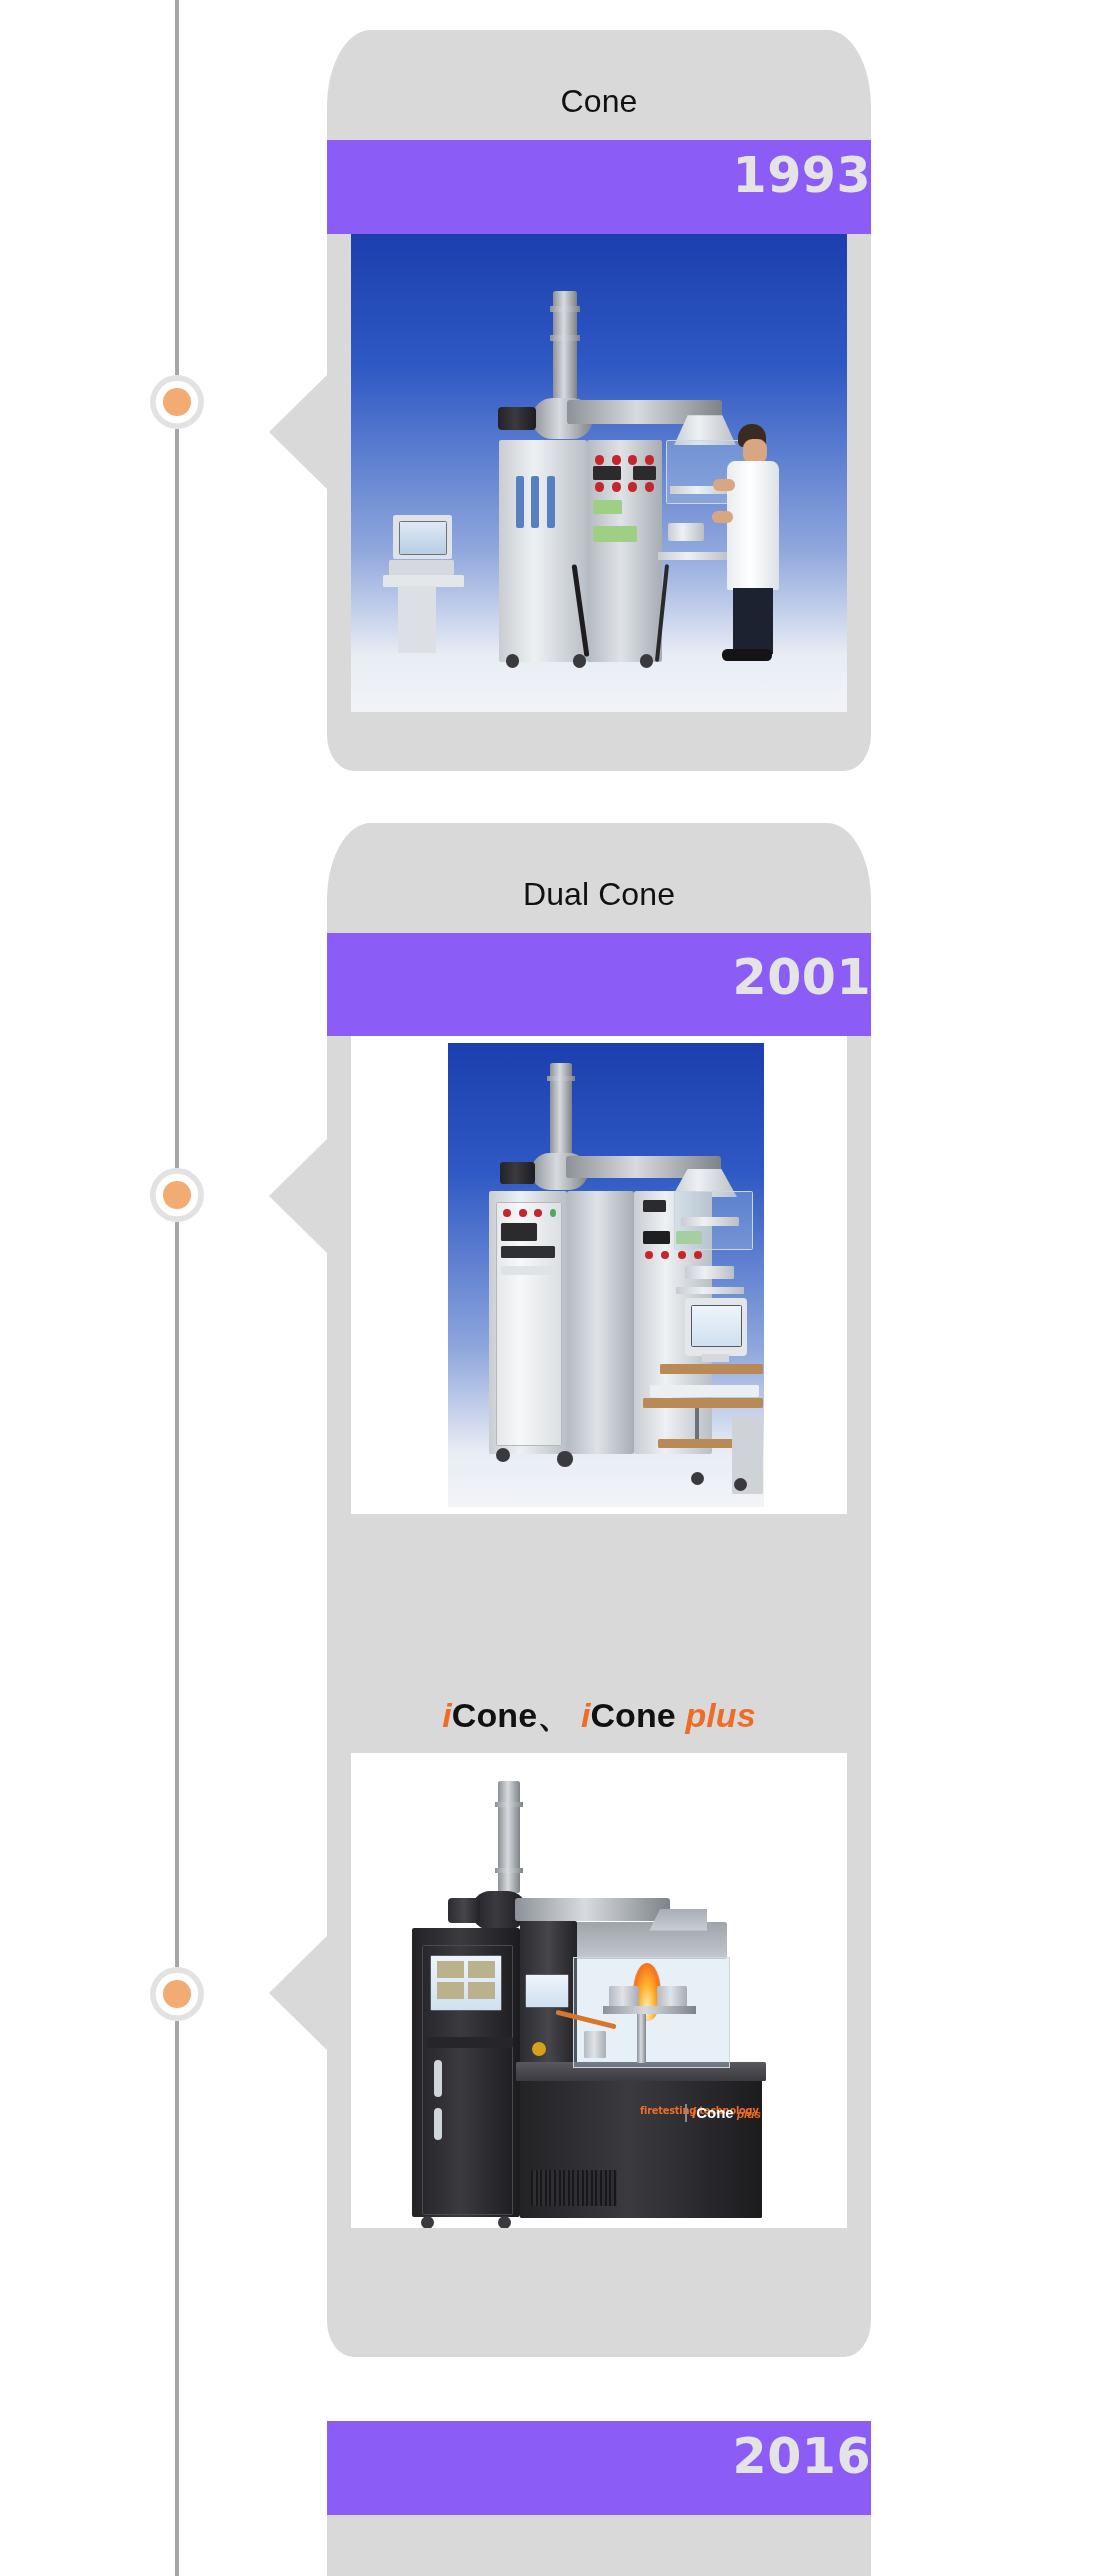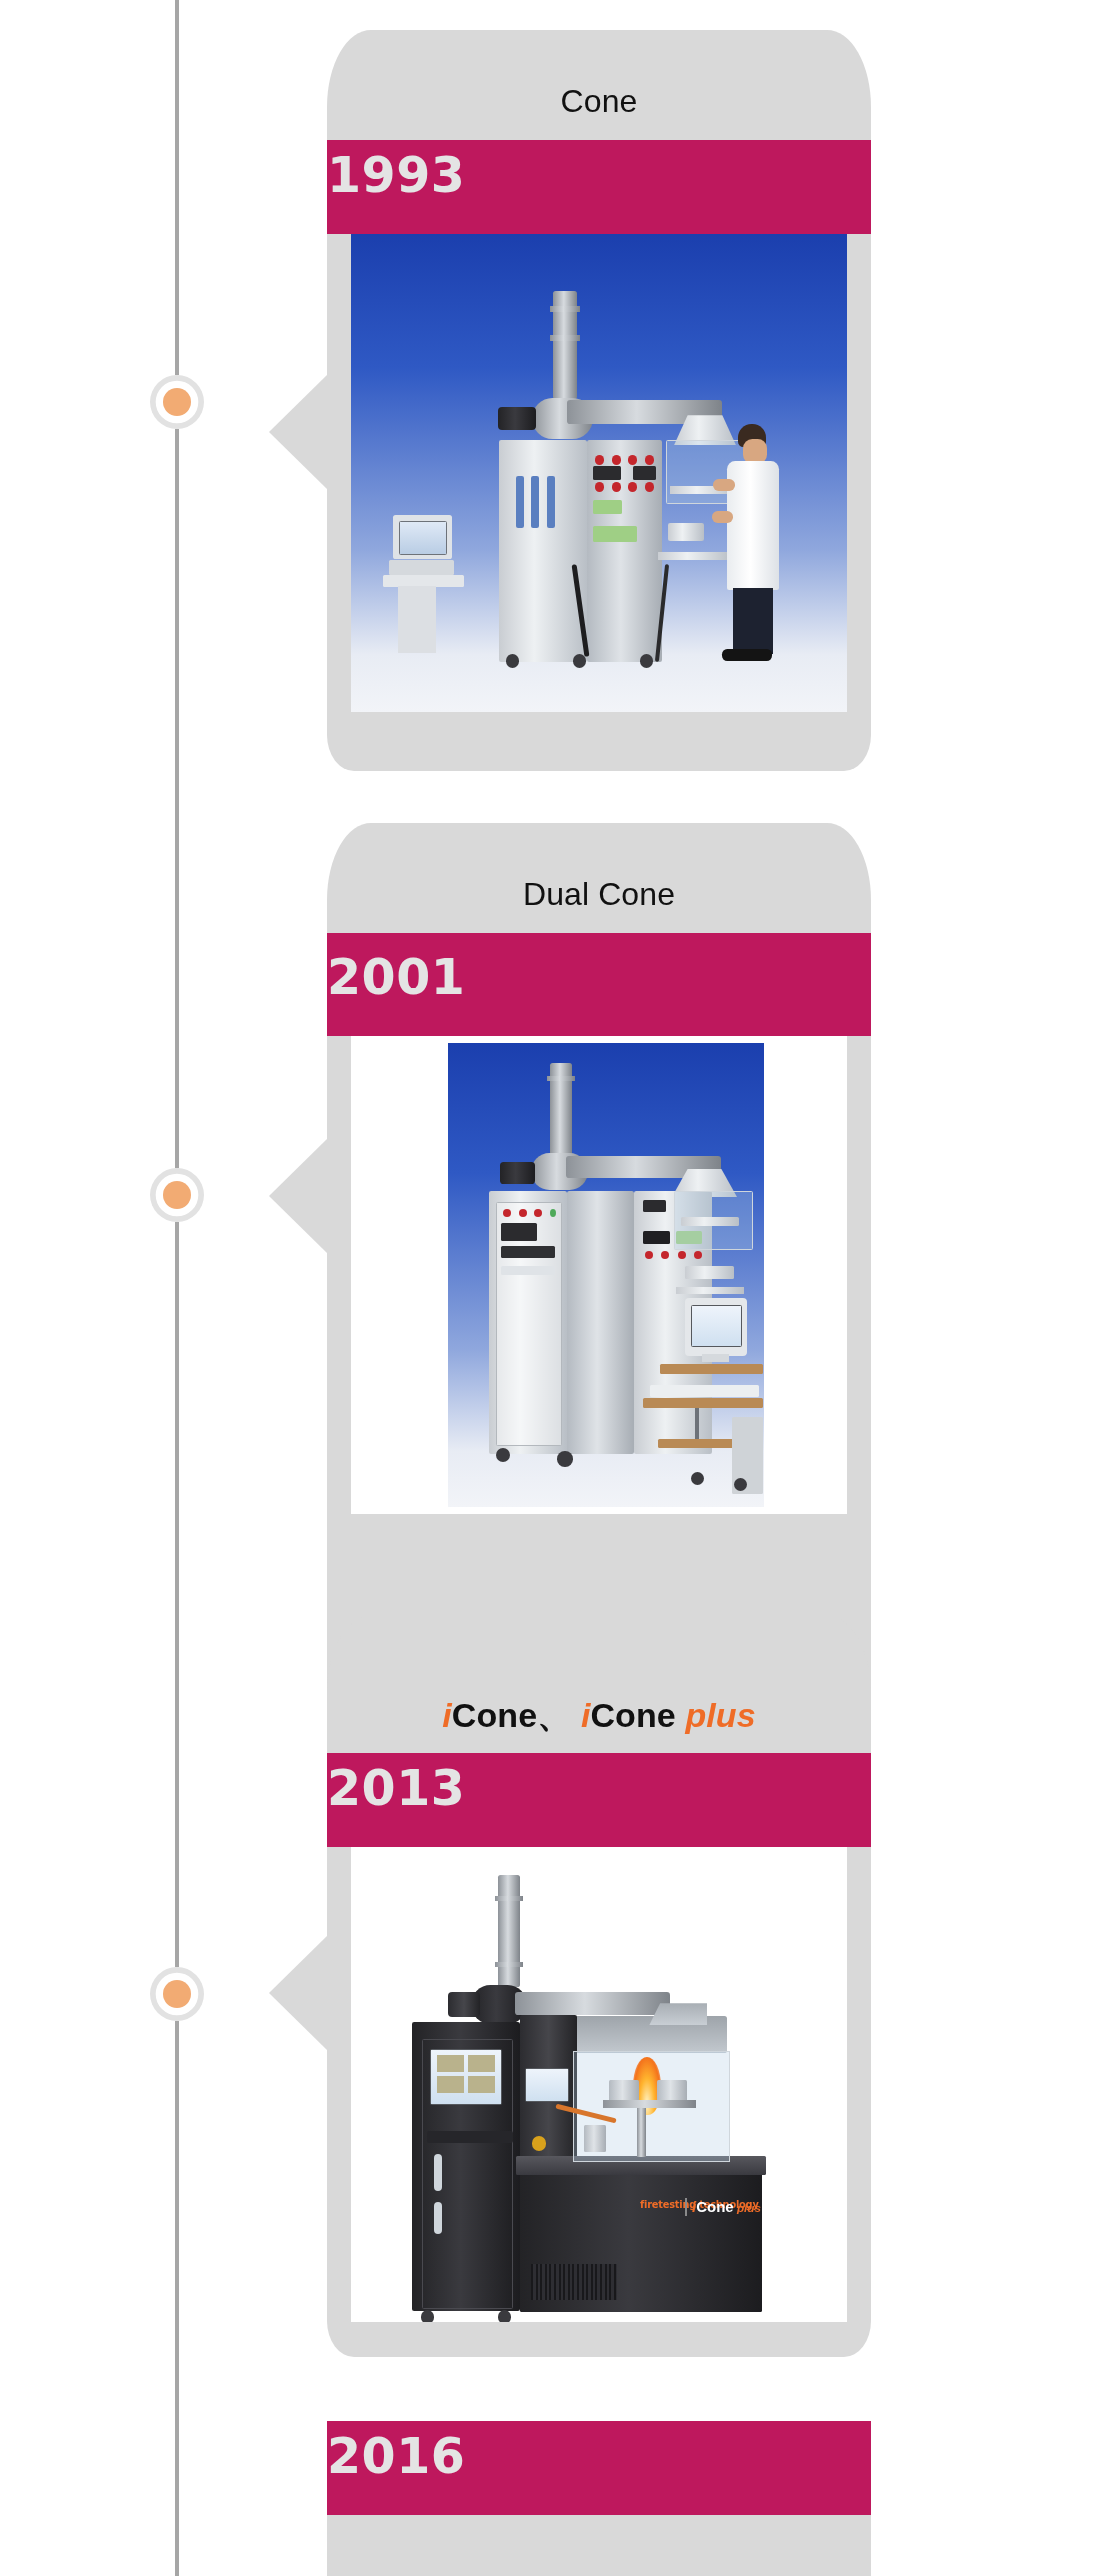--- a/index.html
+++ b/index.html
@@ -38,22 +38,22 @@
     border-bottom:58px solid transparent;
     border-right:59px solid #d9d9d9;
   }
   .card-title{
     text-align:center;
     color:#111111;
     letter-spacing:0.1px;
     white-space:nowrap;
   }
   .year-band{
-    background:#be185d;
-    text-align:left;
+    background:#8b5cf6;
+    text-align:right;
   }
   .year-band .year{
     color:#e4e4e4;
     font-weight:bold;
     font-size:49px;
     line-height:1;
     letter-spacing:0.5px;
     font-family:"DejaVu Sans",sans-serif;
   }
   .photo{
@@ -260,23 +260,20 @@
   </div>
 </div>
 
 <div class="card" style="top:1616px;height:741px">
   <div class="pointer" style="top:319px"></div>
 
   <div class="card-title t-bold" style="padding-top:49px;height:60px">
     <span class="i-orange">i</span><span class="blk">Cone</span><span class="sep">、</span><span> </span><span class="i-orange">i</span><span class="blk">Cone</span><span class="or-ital"> plus</span>
   </div>
 
-  <div class="year-band" style="height:83px;padding-top:11.3px">
-    <span class="year">2013</span>
-  </div>
 
   <div class="photo" style="height:475px;margin:0 24px">
     <div class="scene bg-white"></div>
 
     <div class="pc steel" style="left:147px;top:28px;width:21.6px;height:112px;border-radius:2.6px"></div>
     <div class="pc steel" style="left:144px;top:49px;width:28px;height:5.2px"></div>
     <div class="pc steel" style="left:144px;top:115px;width:28px;height:5.2px"></div>
 
     <div class="pc dark" style="left:120px;top:138px;width:56px;height:39px;border-radius:20.6px"></div>
     <div class="pc dark2" style="left:97px;top:145px;width:32px;height:25px;border-radius:4.1px"></div>

